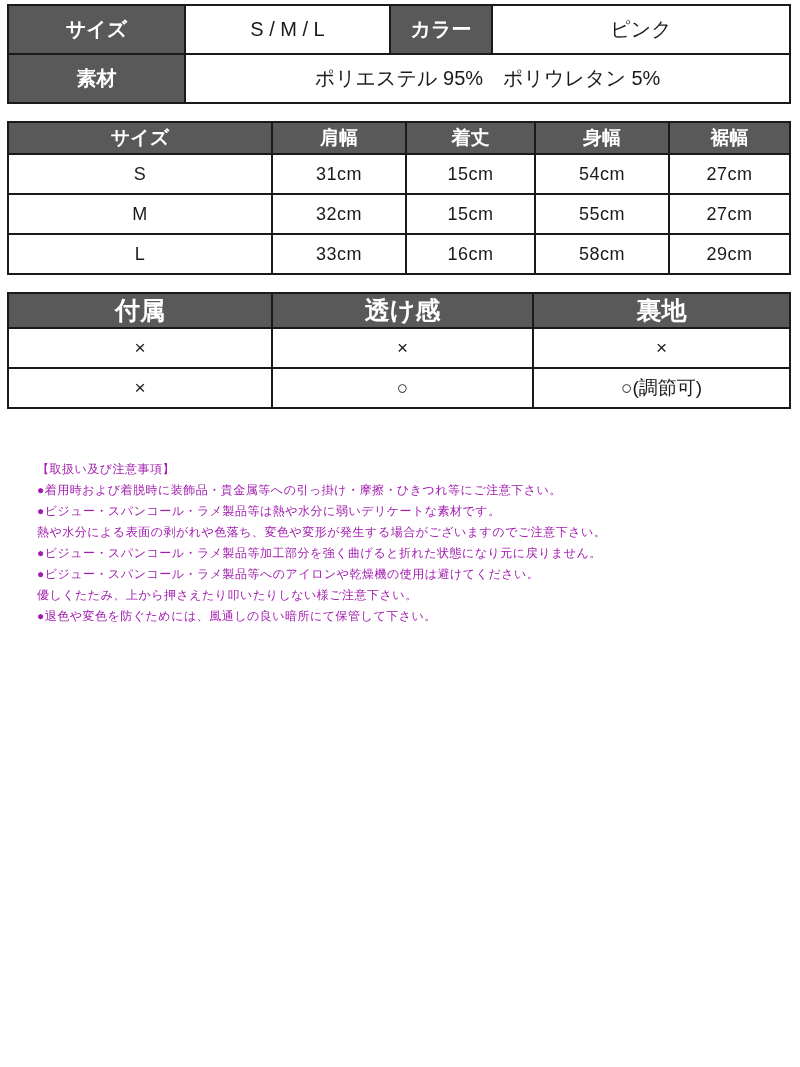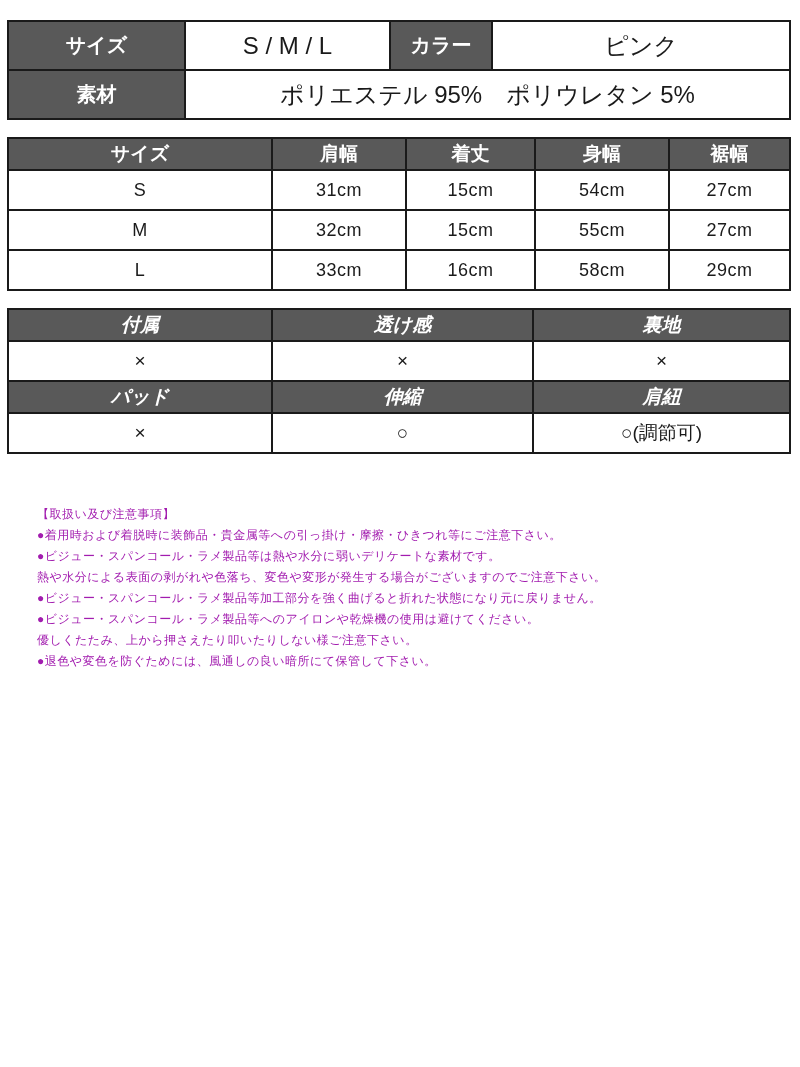--- a/index.html
+++ b/index.html
@@ -1,39 +1,39 @@
 <!DOCTYPE html>
 <html><head>
 <meta charset="utf-8">
 <style>
   html,body{margin:0;padding:0;}
   body{
     width:800px;height:1067px;background:#ffffff;
     font-family:"Liberation Sans", sans-serif;
     color:#1a1a1a;
   }
-  .page{padding:20px 0 0 7px;}
+  .page{padding:4px 0 0 7px;}
   table{border-collapse:collapse;width:784px;table-layout:fixed;}
   th,td{
     border:2px solid #1a1a1a;
     text-align:center;vertical-align:middle;padding:0;
     overflow:hidden;white-space:nowrap;
   }
   th{background:#595959;color:#ffffff;font-weight:bold;}
   td{background:#ffffff;color:#1a1a1a;}
 
-  .spec th,.spec td{height:47px;font-size:24px;}
+  .spec th,.spec td{height:47px;font-size:20px;}
   .spec th{font-size:20px;}
 
   .size{margin-top:17px;}
   .size th{height:30px;font-size:19px;}
   .size td{height:38px;font-size:18px;letter-spacing:0.5px;}
 
   .feature{margin-top:17px;}
-  .feature th{height:30px;font-size:19px;font-style:italic;}
+  .feature th{height:30px;font-size:25px;}
   .feature td{height:38px;font-size:19px;}
 
   .notes{
     margin:50px 16px 0 30px;
     font-size:12px;line-height:21px;color:#a21caf;
     letter-spacing:0.5px;
   }
   .notes div{white-space:nowrap;}
 </style>
 </head>
@@ -113,25 +113,20 @@
         <th>付属</th>
         <th>透け感</th>
         <th>裏地</th>
       </tr>
       <tr>
         <td>×</td>
         <td>×</td>
         <td>×</td>
       </tr>
       <tr>
-        <th>パッド</th>
-        <th>伸縮</th>
-        <th>肩紐</th>
-      </tr>
-      <tr>
         <td>×</td>
         <td>○</td>
         <td>○(調節可)</td>
       </tr>
     </tbody>
   </table>
 
   <div class="notes">
     <div>【取扱い及び注意事項】</div>
     <div>●着用時および着脱時に装飾品・貴金属等への引っ掛け・摩擦・ひきつれ等にご注意下さい。</div>

